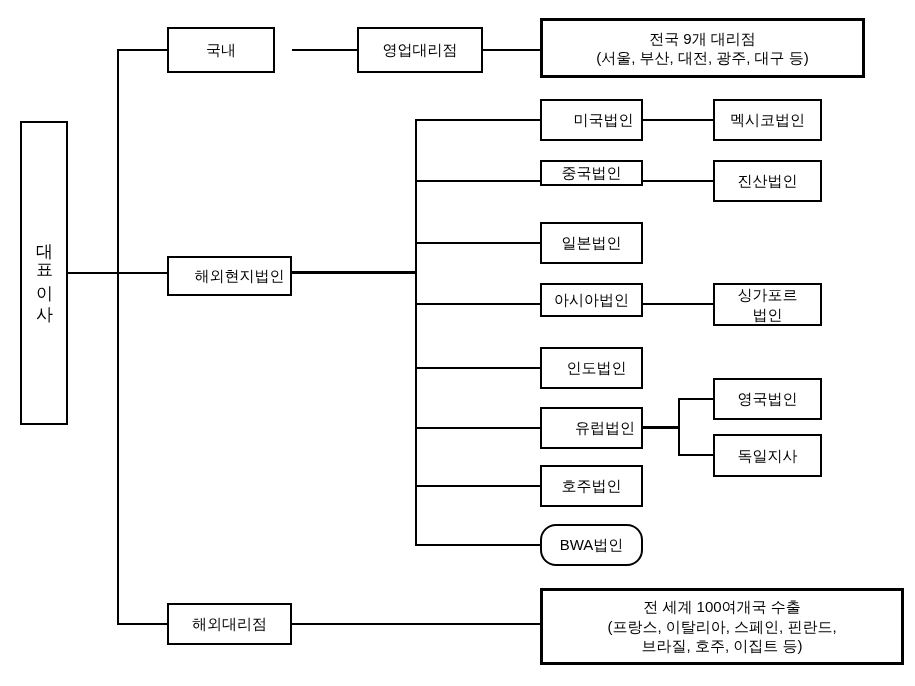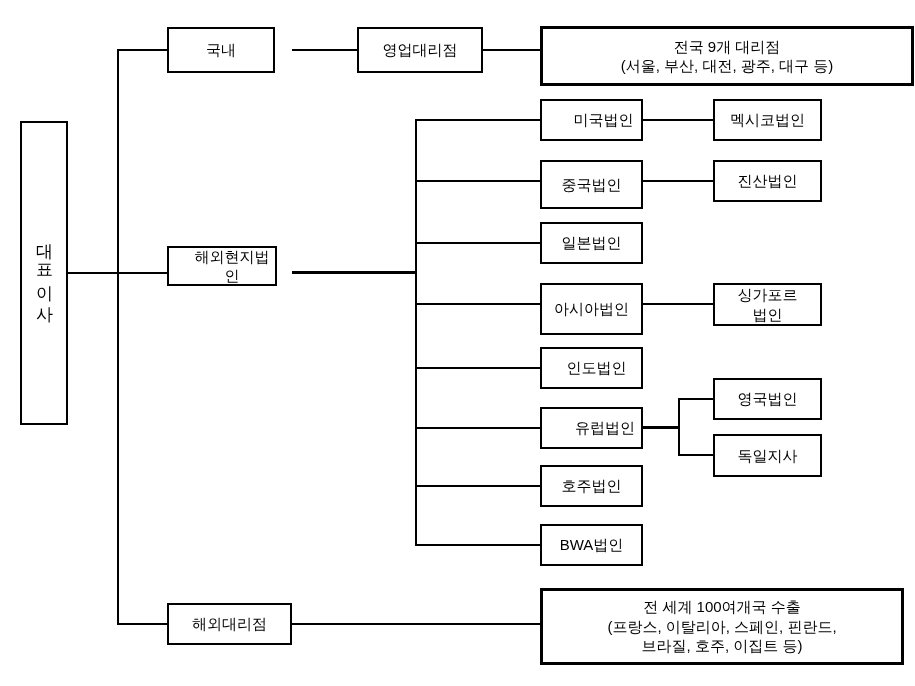--- a/index.html
+++ b/index.html
@@ -72,51 +72,51 @@
   <div class="line" style="left:678px; top:454px; width:35px;  height:2px;"></div>
   <div class="line" style="left:117px; top:623px; width:50px;  height:2px;"></div>
   <div class="line" style="left:292px; top:623px; width:248px; height:2px;"></div>
 
   <div class="node root-node" style="left:20px; top:121px; width:48px; height:304px;">대표이사</div>
 
   <div class="node" style="left:167px; top:27px; width:108px; height:46px;">국내</div>
 
   <div class="node" style="left:357px; top:27px; width:126px; height:46px;">영업대리점</div>
 
-  <div class="node heavy" style="left:540px; top:18px; width:374px; height:60px;margin-top:8px;">전국 9개 대리점
+  <div class="node heavy" style="left:540px; top:18px; width:325px; height:60px;">전국 9개 대리점
 (서울, 부산, 대전, 광주, 대구 등)</div>
 
-  <div class="node" style="left:167px; top:246px; width:110px; height:40px;padding-left:20px;">해외현지법인</div>
+  <div class="node" style="left:167px; top:256px; width:125px; height:40px;padding-left:20px;">해외현지법인</div>
 
   <div class="node" style="left:540px; top:99px; width:103px; height:42px;padding-left:24px;">미국법인</div>
 
   <div class="node" style="left:713px; top:99px; width:109px; height:42px;">멕시코법인</div>
 
-  <div class="node" style="left:540px; top:160px; width:103px; height:49px;">중국법인</div>
+  <div class="node" style="left:540px; top:160px; width:103px; height:26px;">중국법인</div>
 
   <div class="node" style="left:713px; top:160px; width:109px; height:42px;">진산법인</div>
 
   <div class="node" style="left:540px; top:222px; width:103px; height:42px;">일본법인</div>
 
-  <div class="node" style="left:540px; top:283px; width:103px; height:52px;">아시아법인</div>
+  <div class="node" style="left:540px; top:283px; width:103px; height:34px;">아시아법인</div>
 
   <div class="node" style="left:713px; top:283px; width:109px; height:43px;">싱가포르
 법인</div>
 
   <div class="node" style="left:540px; top:347px; width:103px; height:42px;padding-left:10px;">인도법인</div>
 
   <div class="node" style="left:540px; top:407px; width:103px; height:42px;padding-left:27px;">유럽법인</div>
 
   <div class="node" style="left:713px; top:378px; width:109px; height:42px;">영국법인</div>
 
   <div class="node" style="left:713px; top:434px; width:109px; height:43px;text-align:center;">독일지사</div>
 
   <div class="node" style="left:540px; top:465px; width:103px; height:42px;">호주법인</div>
 
-  <div class="node" style="left:540px; top:524px; width:103px; height:42px;">BWA법인</div>
+  <div class="node" style="left:540px; top:524px; width:103px; height:42px;border-radius:16px;">BWA법인</div>
 
   <div class="node" style="left:167px; top:603px; width:125px; height:42px;">해외대리점</div>
 
   <div class="node heavy" style="left:540px; top:588px; width:364px; height:77px;">전 세계 100여개국 수출
 (프랑스, 이탈리아, 스페인, 핀란드,
 브라질, 호주, 이집트 등)</div>
 
 </div>
 
 </body></html>

